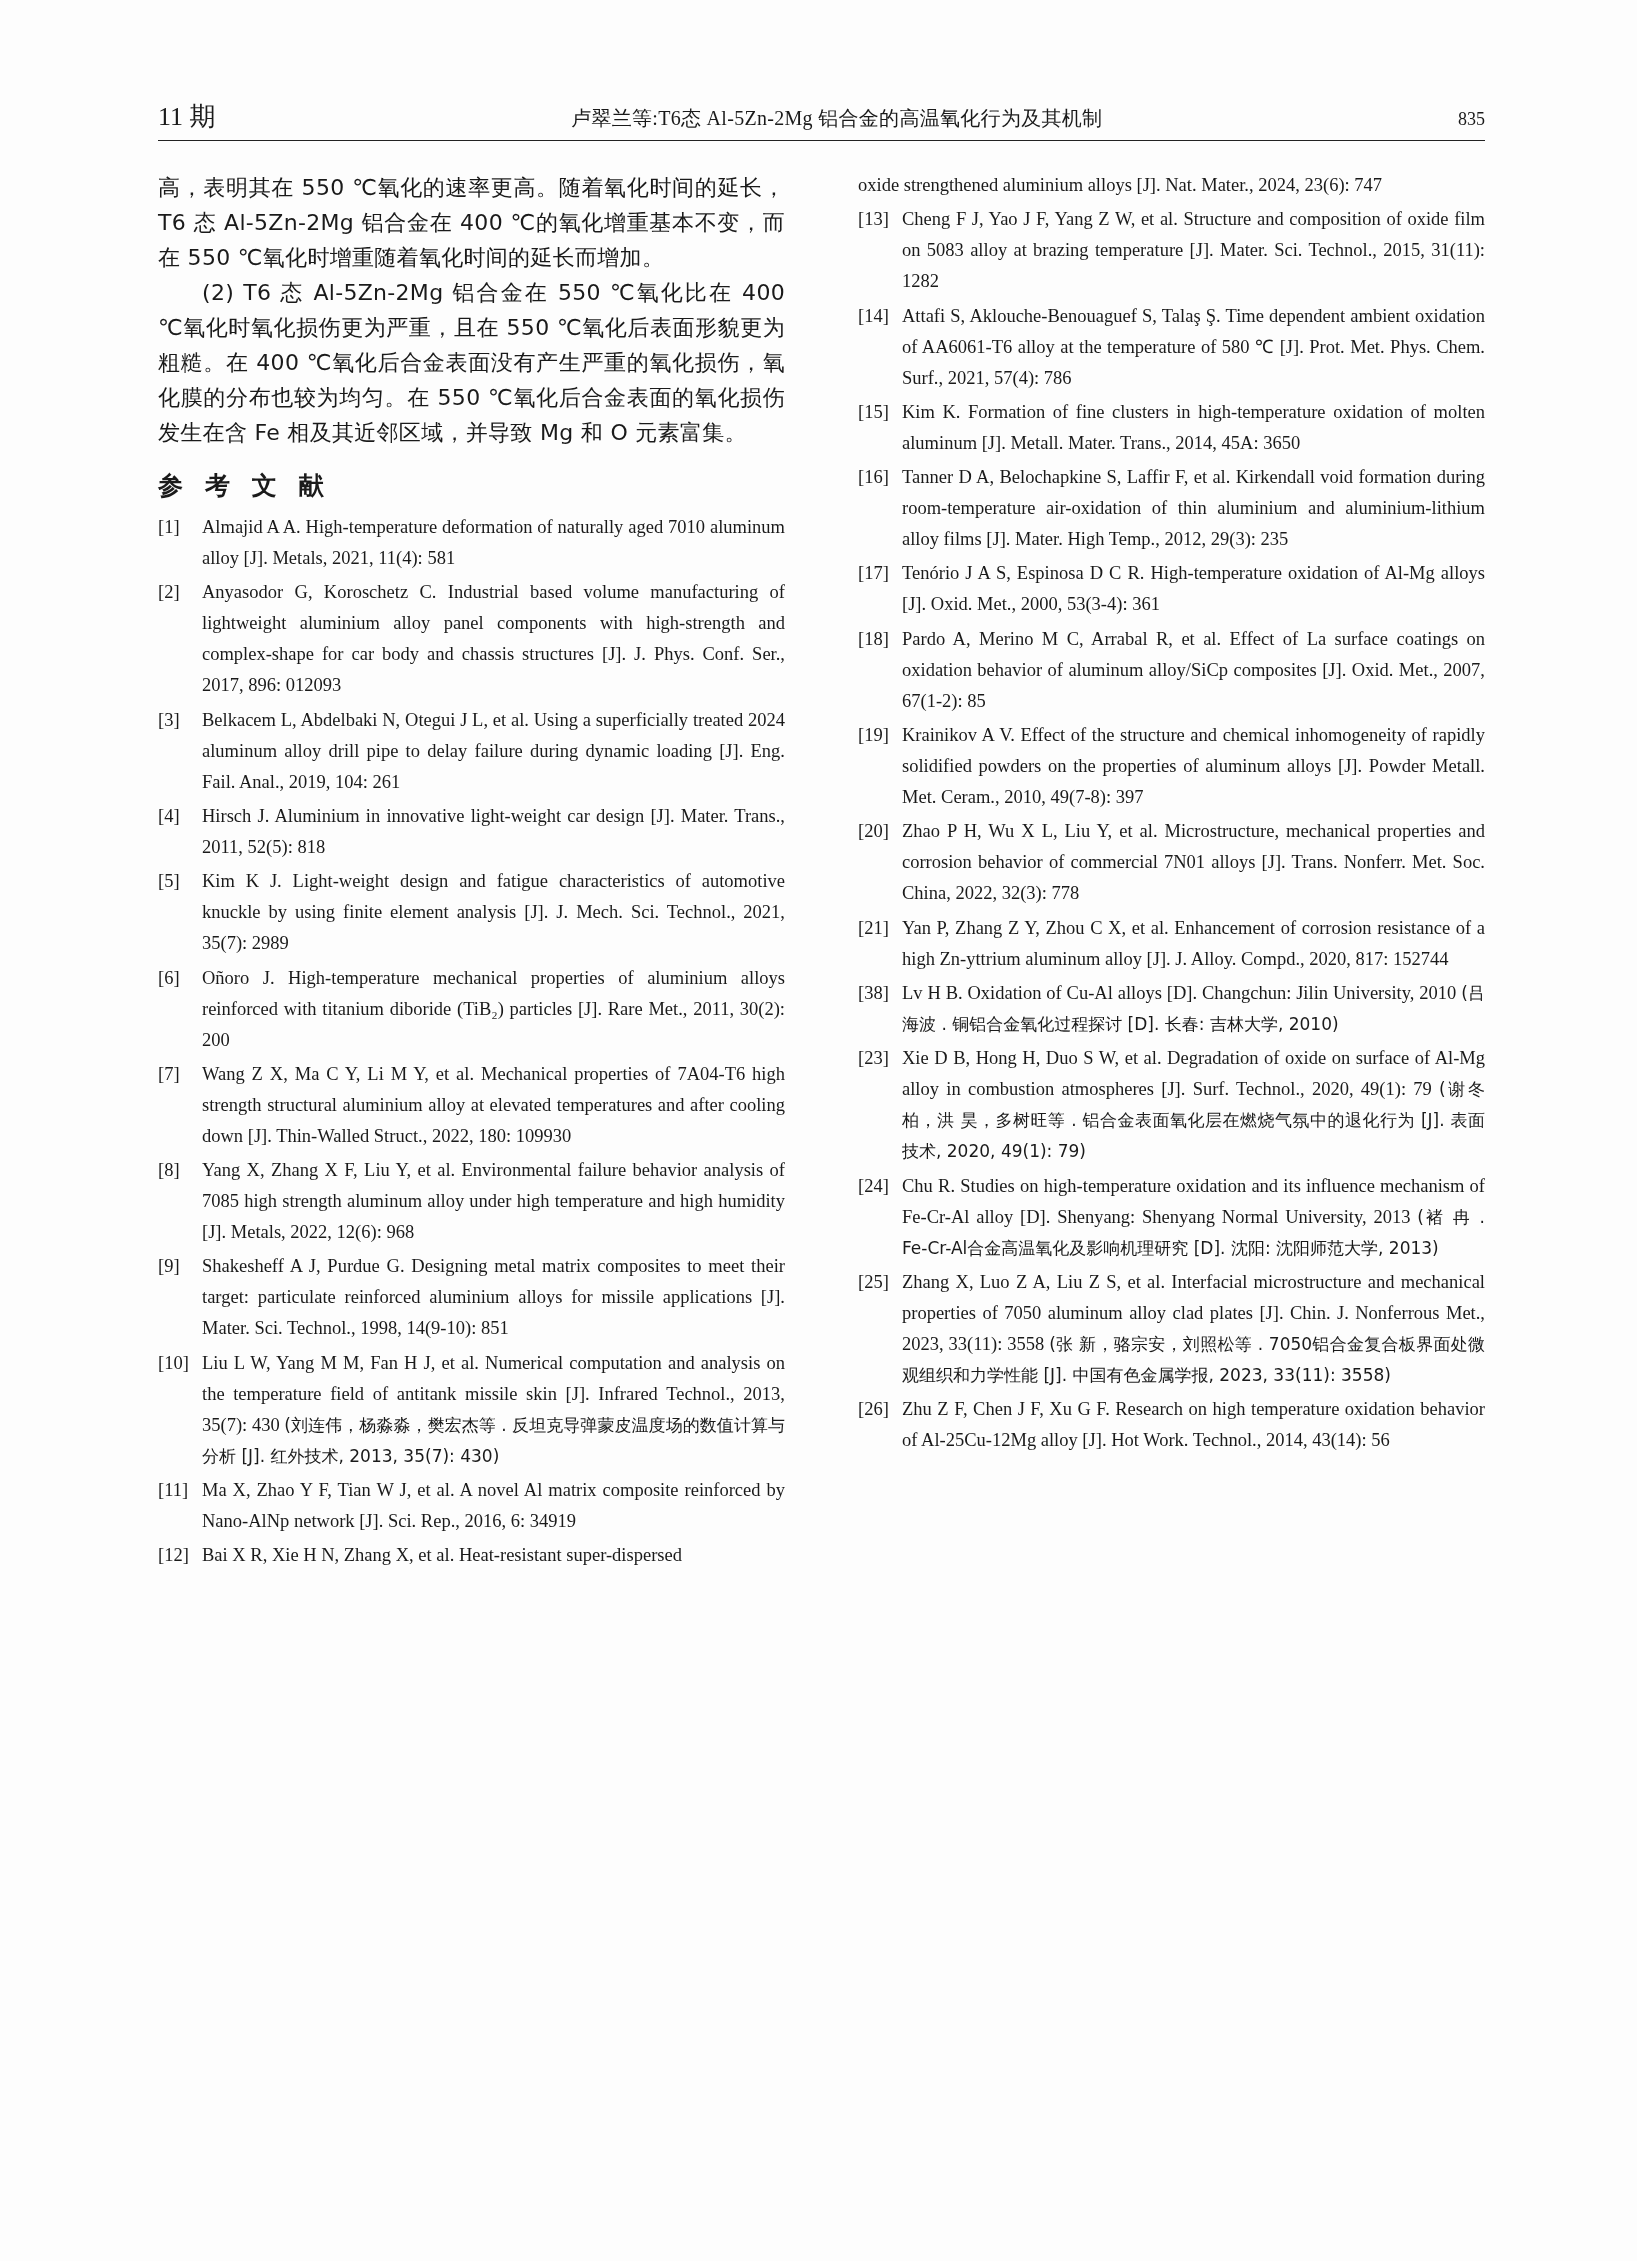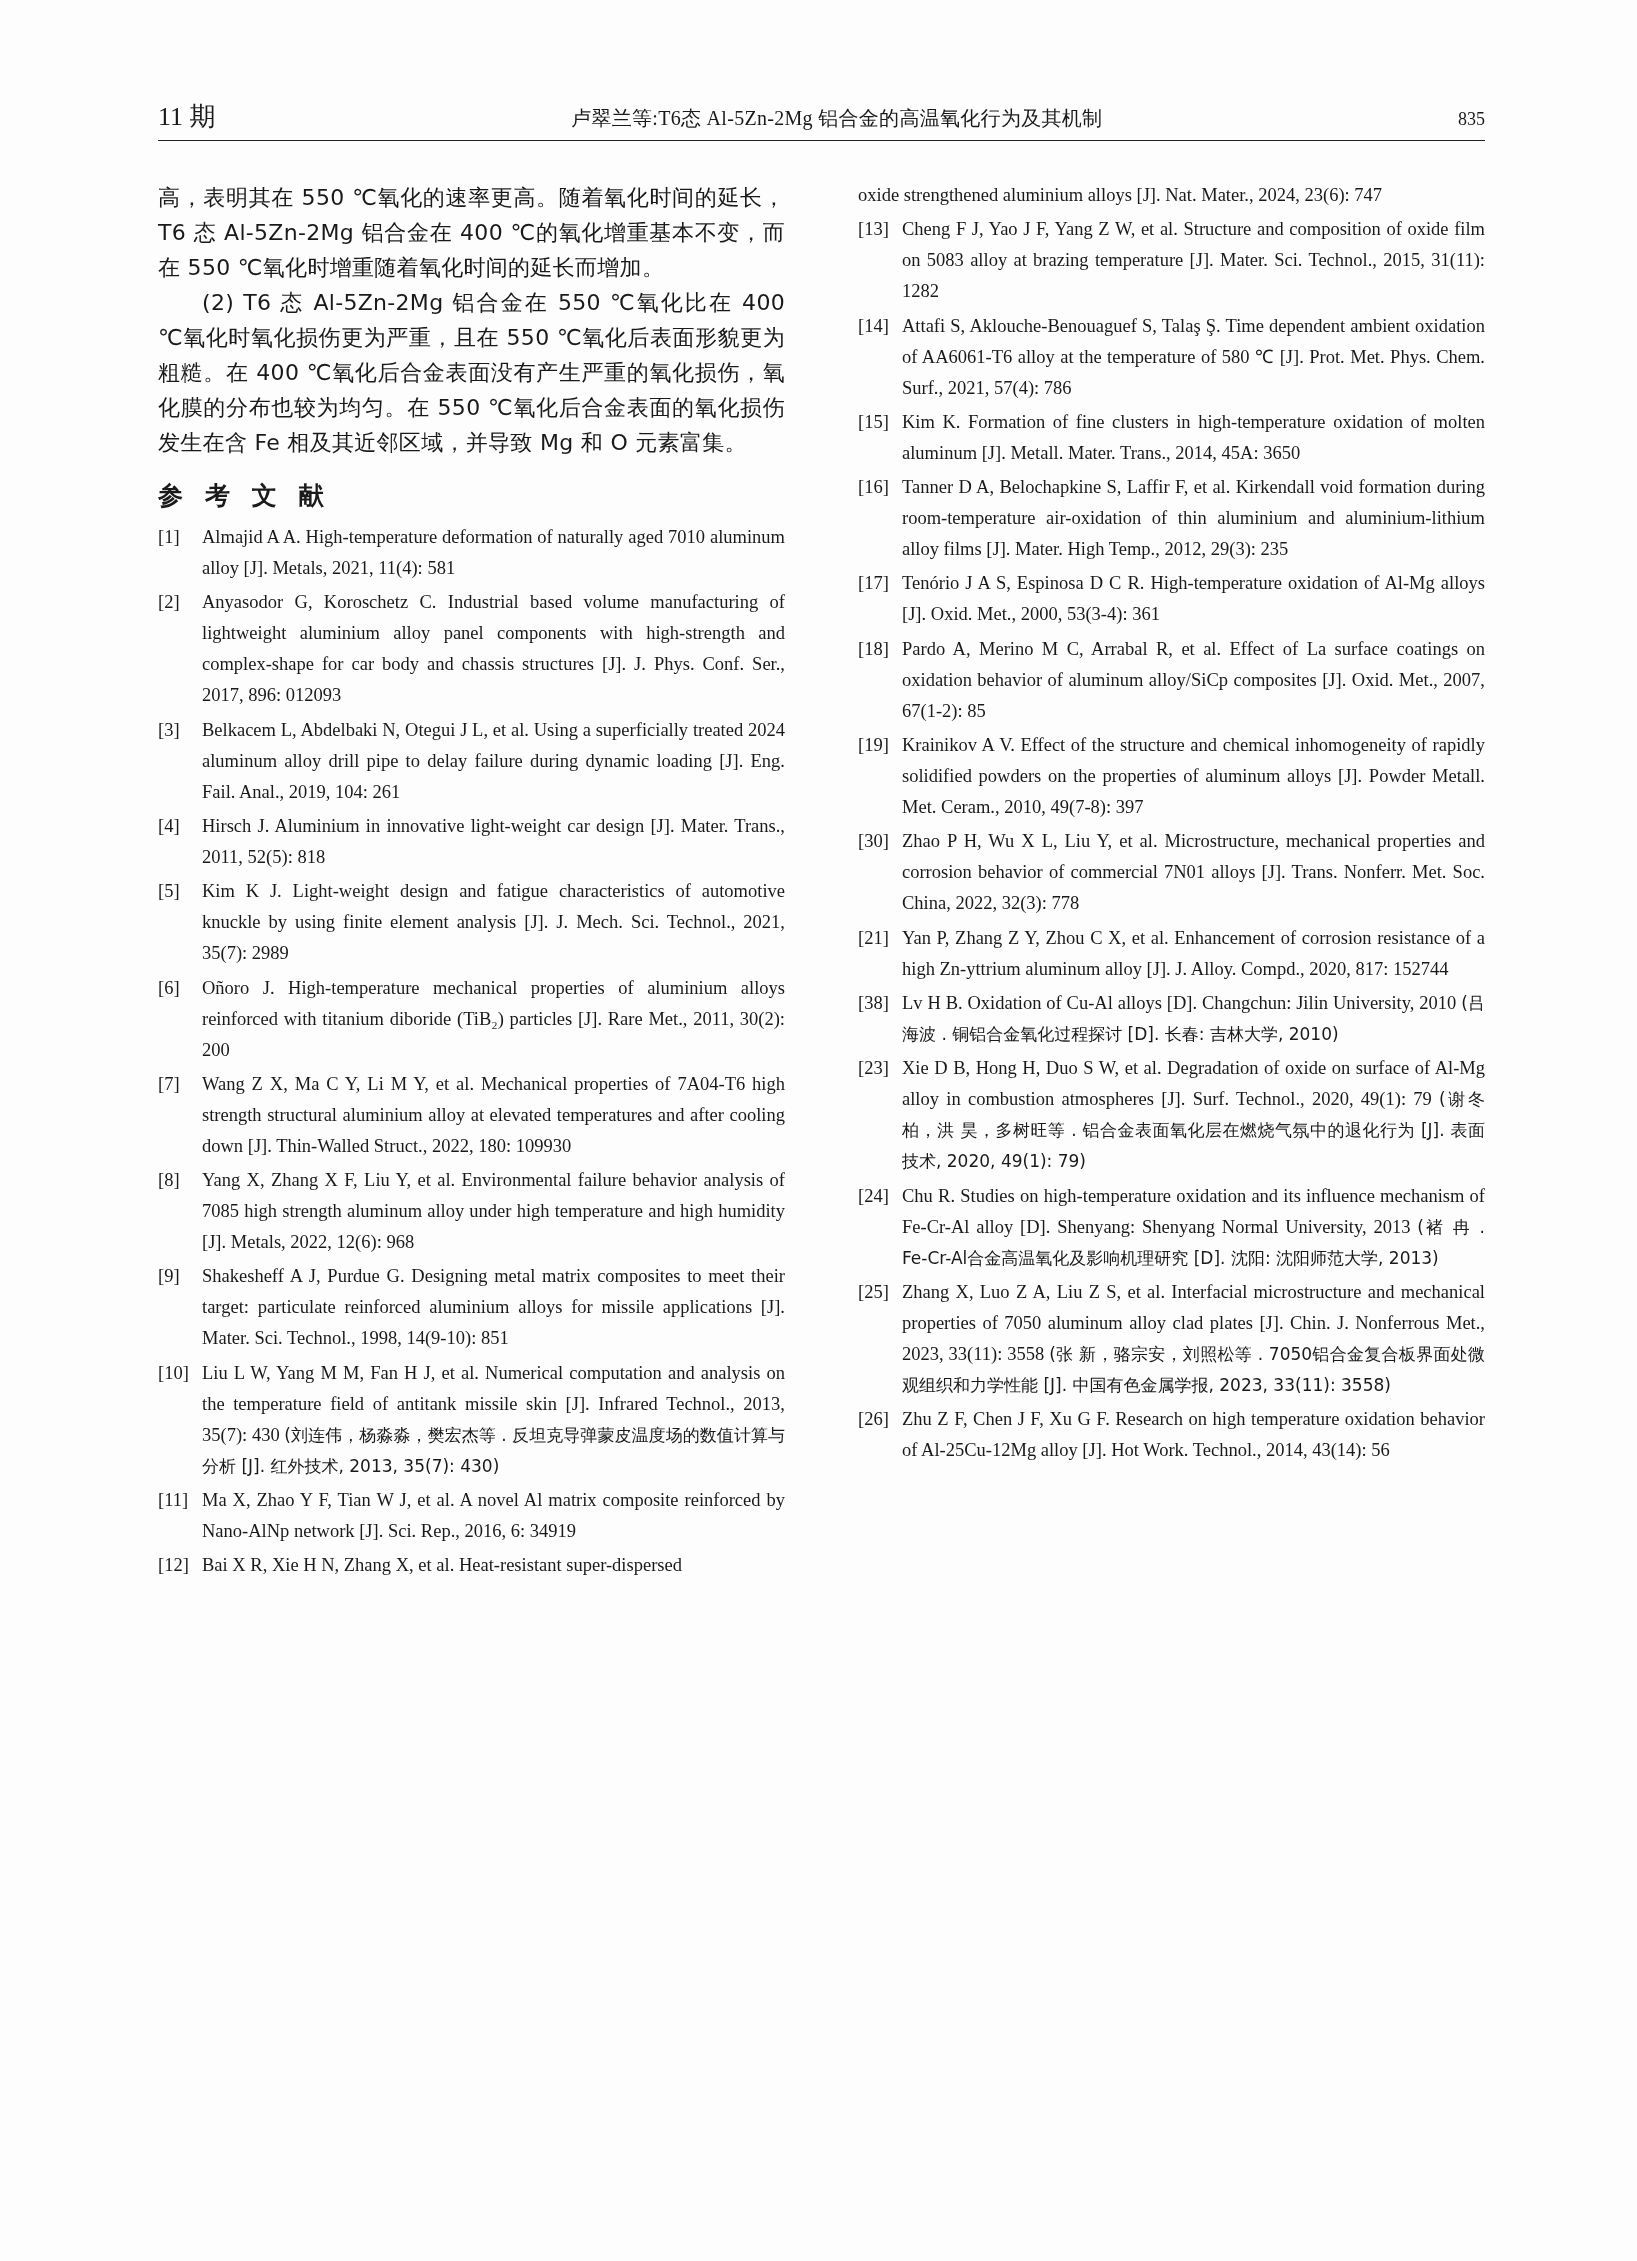--- a/index.html
+++ b/index.html
@@ -46,21 +46,21 @@
     position: absolute;
     left: 158px;
     top: 140px;
     width: 1327px;
     height: 1.3px;
     background: #222;
   }
   .columns {
     position: absolute;
     left: 158px;
-    top: 180px;
+    top: 170px;
     width: 1327px;
     display: flex;
     gap: 73px;
   }
   .col {
     width: 627px;
   }
   p.body-cn {
     margin: 0;
     font-family: "DejaVu Sans", sans-serif;
@@ -201,21 +201,21 @@
       </div>
       <div class="ref">
         <div class="num">[18]</div>
         <div class="txt">Pardo A, Merino M C, Arrabal R, et al. Effect of La surface coatings on oxidation behavior of aluminum alloy/SiCp composites [J]. Oxid. Met., 2007, 67(1-2): 85</div>
       </div>
       <div class="ref">
         <div class="num">[19]</div>
         <div class="txt">Krainikov A V. Effect of the structure and chemical inhomogeneity of rapidly solidified powders on the properties of aluminum alloys [J]. Powder Metall. Met. Ceram., 2010, 49(7-8): 397</div>
       </div>
       <div class="ref">
-        <div class="num">[30]</div>
+        <div class="num">[20]</div>
         <div class="txt">Zhao P H, Wu X L, Liu Y, et al. Microstructure, mechanical properties and corrosion behavior of commercial 7N01 alloys [J]. Trans. Nonferr. Met. Soc. China, 2022, 32(3): 778</div>
       </div>
       <div class="ref">
         <div class="num">[21]</div>
         <div class="txt">Yan P, Zhang Z Y, Zhou C X, et al. Enhancement of corrosion resistance of a high Zn-yttrium aluminum alloy [J]. J. Alloy. Compd., 2020, 817: 152744</div>
       </div>
       <div class="ref">
         <div class="num">[38]</div>
         <div class="txt">
           <span>Lv H B. Oxidation of Cu-Al alloys [D]. Changchun: Jilin University, 2010</span>

